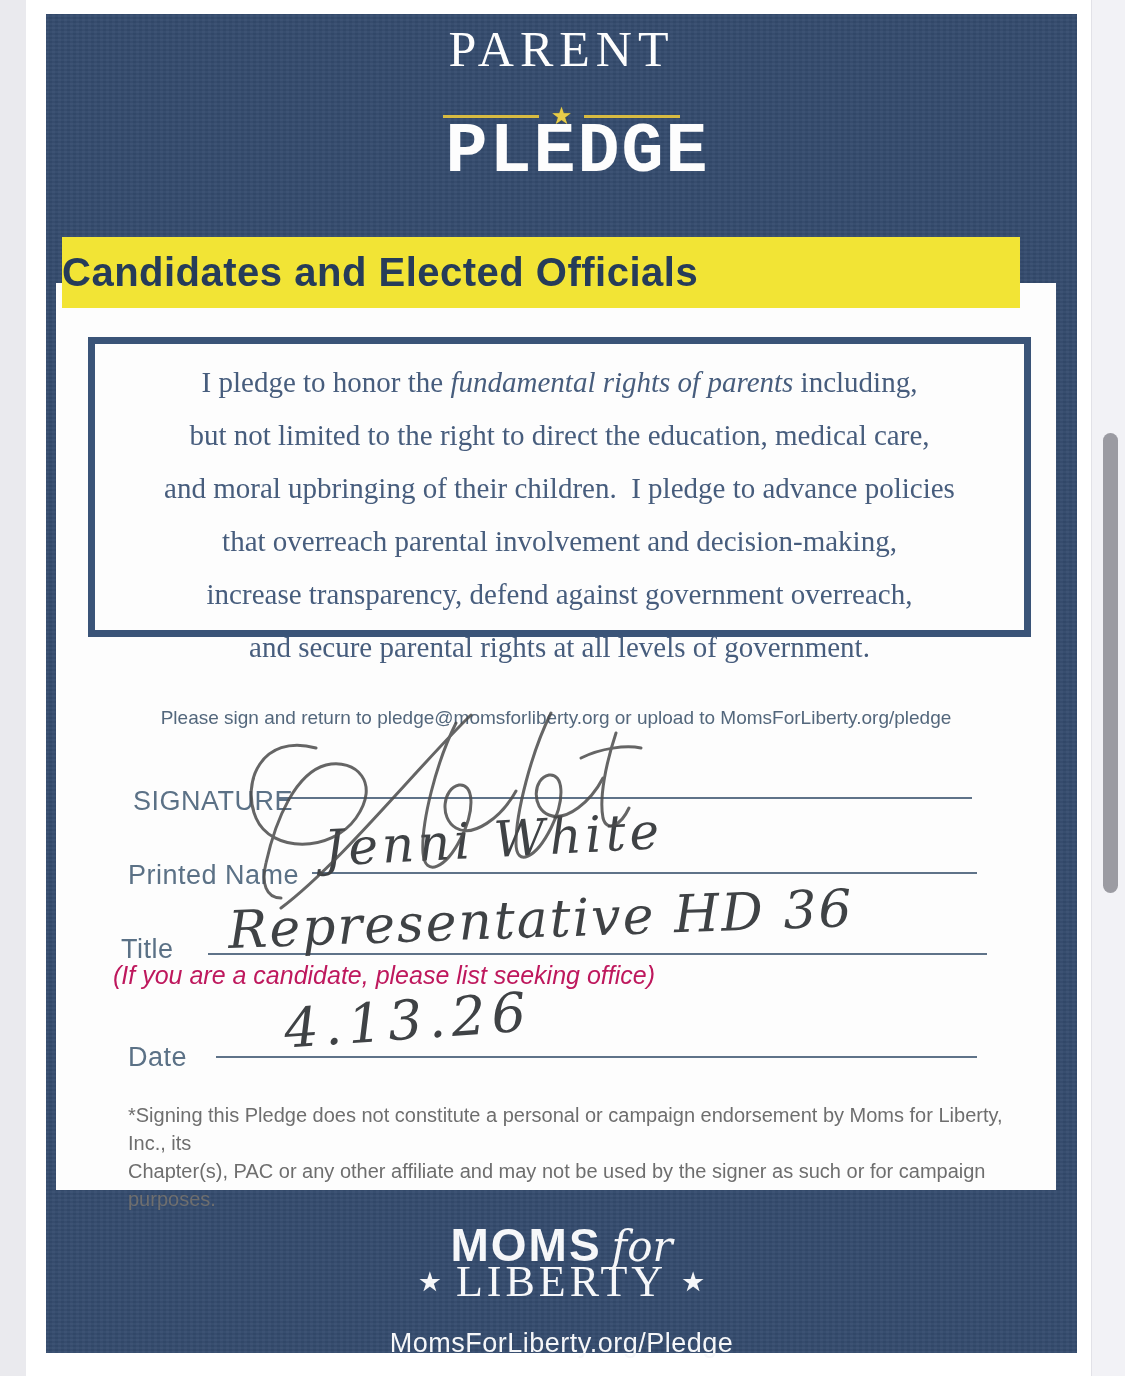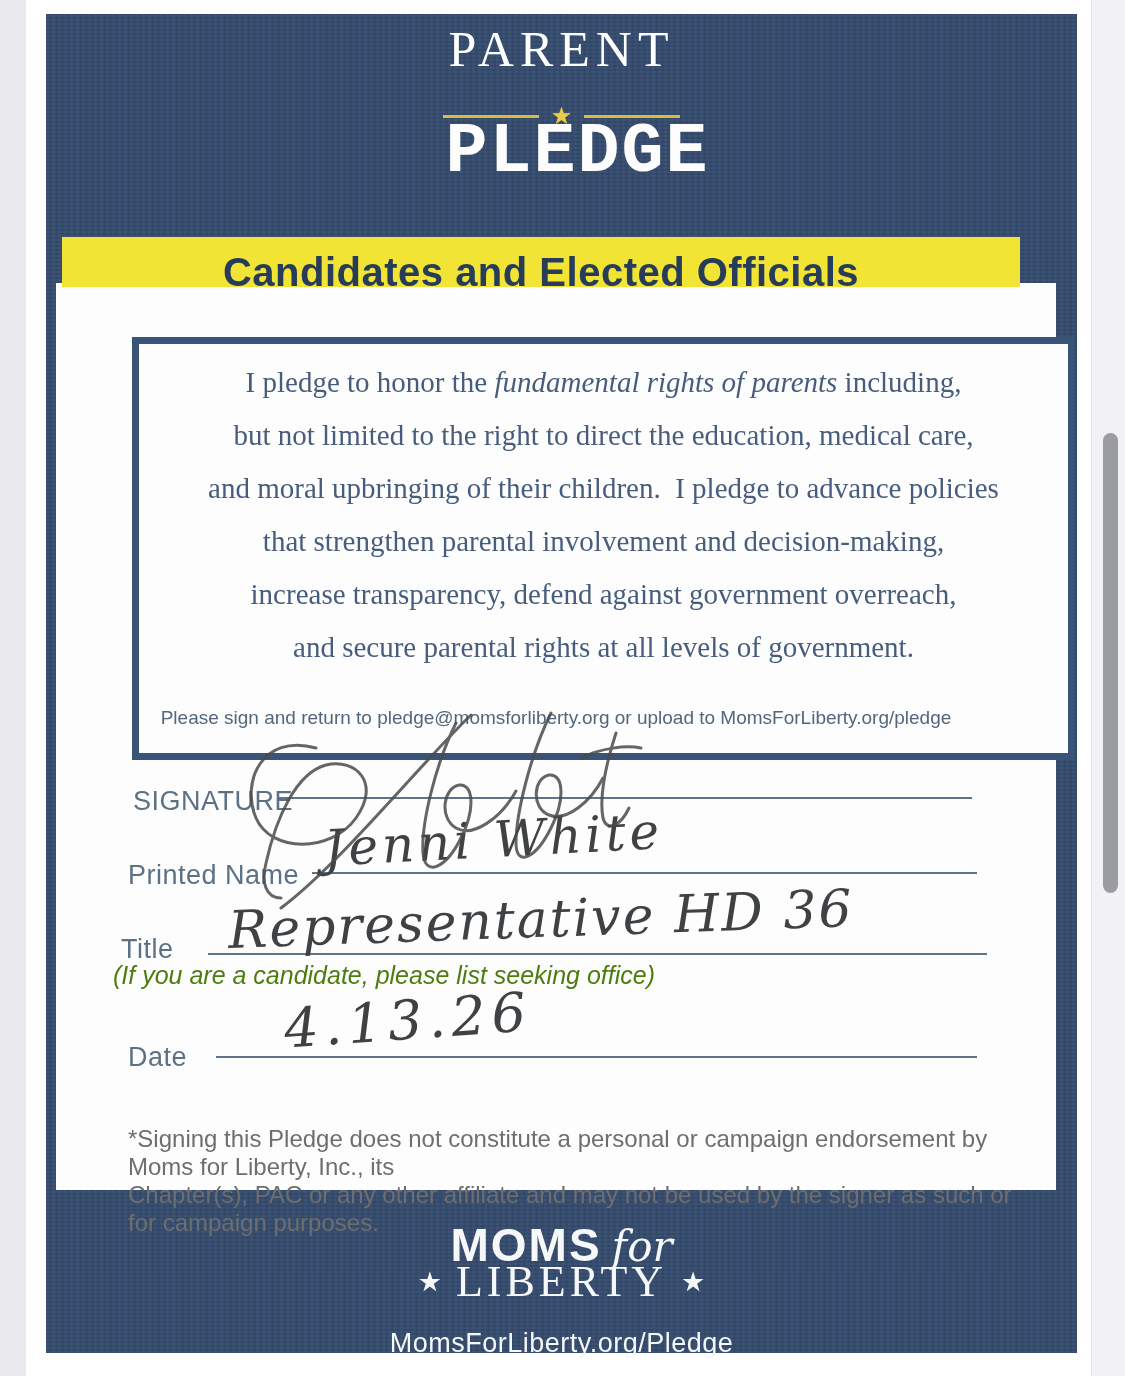--- a/index.html
+++ b/index.html
@@ -19,43 +19,43 @@
                      repeating-linear-gradient(90deg, rgba(255,255,255,.02) 0 3px, rgba(0,0,0,.02) 3px 6px);}
 
   .title-parent{position:absolute;left:0;top:10px;width:100%;text-align:center;color:#fdfdfd;
     font-family:"Liberation Serif",serif;font-size:50px;line-height:1;letter-spacing:6px;}
   .divider{position:absolute;left:0;top:90px;width:100%;display:flex;align-items:center;justify-content:center;gap:12px;}
   .divider .bar{width:96px;height:3px;background:var(--gold);}
   .divider .star{color:#e8cd4a;font-size:24px;line-height:1;text-shadow:0 0 1px #8a7a24;}
   .title-pledge{position:absolute;left:16px;top:104px;width:100%;text-align:center;color:#fdfdfd;
     font-size:70px;line-height:1;font-weight:bold;letter-spacing:2px;font-family:Liberation Mono, monospace;}
 
-  .banner{position:absolute;left:16px;top:223px;width:958px;height:50px;background:var(--banner-yellow);
-    color:var(--banner-text);font-size:40px;font-weight:bold;text-align:center;line-height:71px;letter-spacing:.5px;z-index:3;}
+  .banner{position:absolute;left:16px;top:223px;width:958px;height:71px;background:var(--banner-yellow);
+    color:var(--banner-text);font-size:40px;font-weight:bold;line-height:71px;letter-spacing:.5px;z-index:3;}
 
   .card{position:absolute;left:10px;top:269px;width:1000px;height:907px;background:#fdfdfd;z-index:2;}
 
-  .pledge-box{position:absolute;left:32px;top:54px;width:943px;height:423px;border:7px solid #3a5478;background:#fdfdfd;
-    padding-top:12px;margin-left:44px;}
+  .pledge-box{position:absolute;left:32px;top:54px;width:943px;height:300px;border:7px solid #3a5478;background:#fdfdfd;
+    padding-top:12px;}
   .pledge-line{text-align:center;font-family:"Liberation Serif",serif;color:var(--pledge-ink);font-size:29px;line-height:53px;white-space:pre-wrap;}
   .pledge-line .it{font-style:italic;}
 
   .instruction{position:absolute;left:0;top:424px;width:100%;text-align:center;font-size:19px;color:#53677c;}
 
   .field-label{position:absolute;color:var(--label-ink);font-size:27px;letter-spacing:.5px;margin-top:16px;}
   .field-line{position:absolute;border-top:2px solid var(--line-ink);height:0;}
-  .note{position:absolute;left:57px;top:678px;font-style:italic;font-size:25px;color:#4d7c0f;}
+  .note{position:absolute;left:57px;top:678px;font-style:italic;font-size:25px;color:#be185d;}
 
   .handwriting{position:absolute;font-family:"DejaVu Serif",serif;font-style:italic;color:var(--hand-ink);white-space:nowrap;}
   .hw-name{left:268px;top:528px;font-size:50px;letter-spacing:4px;transform:rotate(-3deg);}
   .hw-title{left:172px;top:606px;font-size:52px;letter-spacing:2px;transform:rotate(-2deg);}
   .hw-date{left:228px;top:706px;font-size:54px;letter-spacing:6px;transform:rotate(-4deg);}
   .scrawl{position:absolute;left:165px;top:420px;width:430px;height:210px;}
 
-  .disclaimer{position:absolute;left:72px;top:818px;width:890px;font-size:24px;line-height:28px;color:var(--disclaimer-ink);margin-top:24px;}
+  .disclaimer{position:absolute;left:72px;top:818px;width:890px;font-size:20px;line-height:28px;color:var(--disclaimer-ink);}
 
   .footer-brand{position:absolute;left:0;width:100%;text-align:center;color:#f6f7f9;}
   .brand-moms-line{top:1204px;}
   .brand-moms{font-size:46px;font-weight:bold;letter-spacing:2px;vertical-align:baseline;}
   .brand-for{font-family:"DejaVu Serif",serif;font-style:italic;font-size:42px;margin-left:10px;vertical-align:baseline;}
   .brand-liberty-line{top:1246px;display:flex;align-items:center;justify-content:center;gap:14px;}
   .brand-star{font-size:27px;line-height:1;}
   .brand-liberty{font-family:"Liberation Serif",serif;font-size:44px;line-height:1;letter-spacing:4px;}
   .brand-url{top:1314px;font-size:27px;letter-spacing:.5px;}
 
@@ -80,21 +80,21 @@
   <div class="title-pledge">PLEDGE</div>
 
   <div class="banner">Candidates and Elected Officials</div>
 
   <div class="card">
 
     <div class="pledge-box">
       <div class="pledge-line"><span>I pledge to honor the </span><span class="it">fundamental rights of parents</span><span> including,</span></div>
       <div class="pledge-line">but not limited to the right to direct the education, medical care,</div>
       <div class="pledge-line">and moral upbringing of their children.  I pledge to advance policies</div>
-      <div class="pledge-line">that strengthen parental involvement and decision-making,</div>
+      <div class="pledge-line">that overreach parental involvement and decision-making,</div>
       <div class="pledge-line">increase transparency, defend against government overreach,</div>
       <div class="pledge-line">and secure parental rights at all levels of government.</div>
     </div>
 
     <div class="instruction">Please sign and return to pledge@momsforliberty.org or upload to MomsForLiberty.org/pledge</div>
 
     <div class="field-label" style="left:77px;top:487px;">SIGNATURE</div>
     <div class="field-line" style="left:222px;top:514px;width:694px;"></div>
 
     <div class="field-label" style="left:72px;top:561px;">Printed Name</div>

